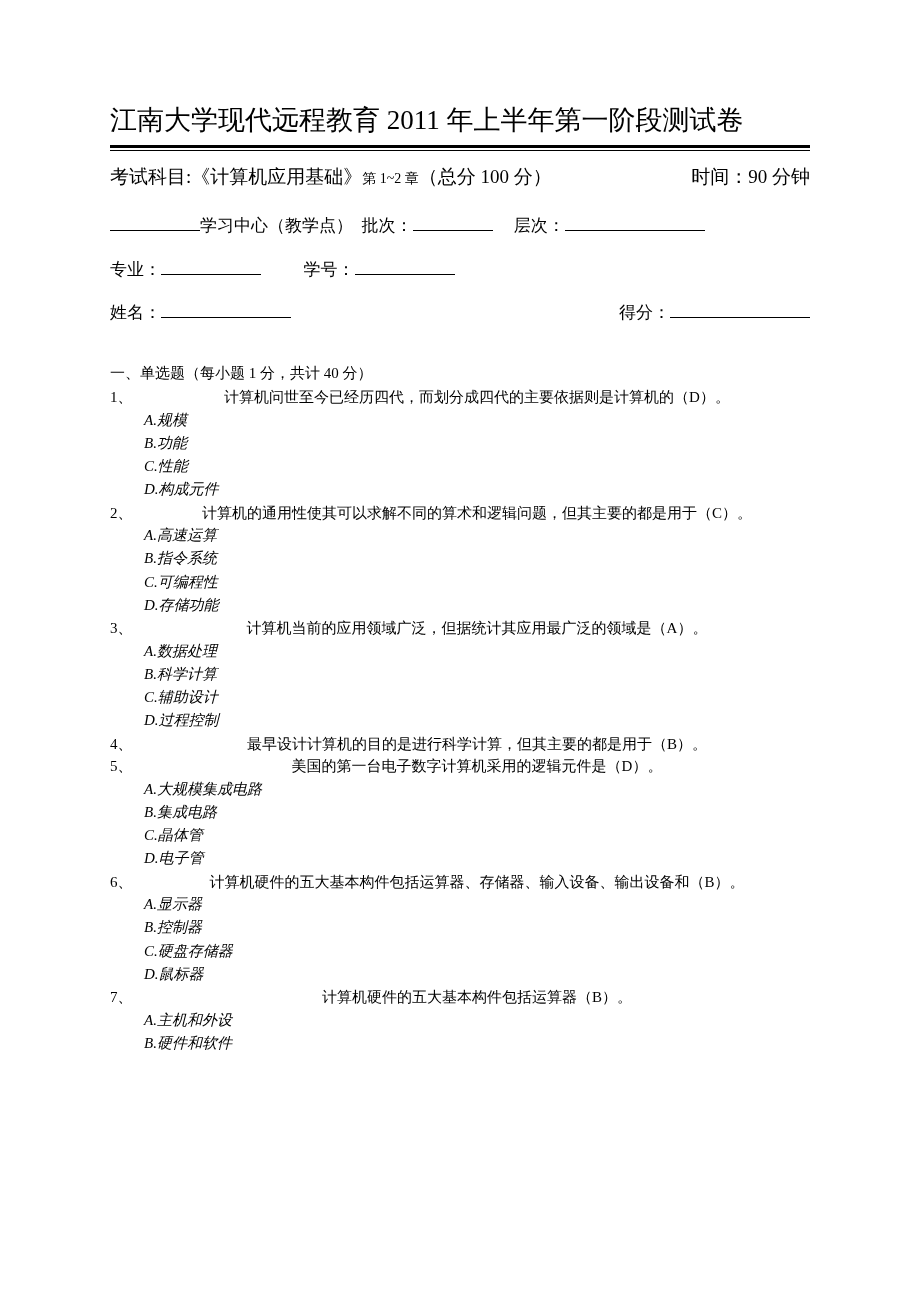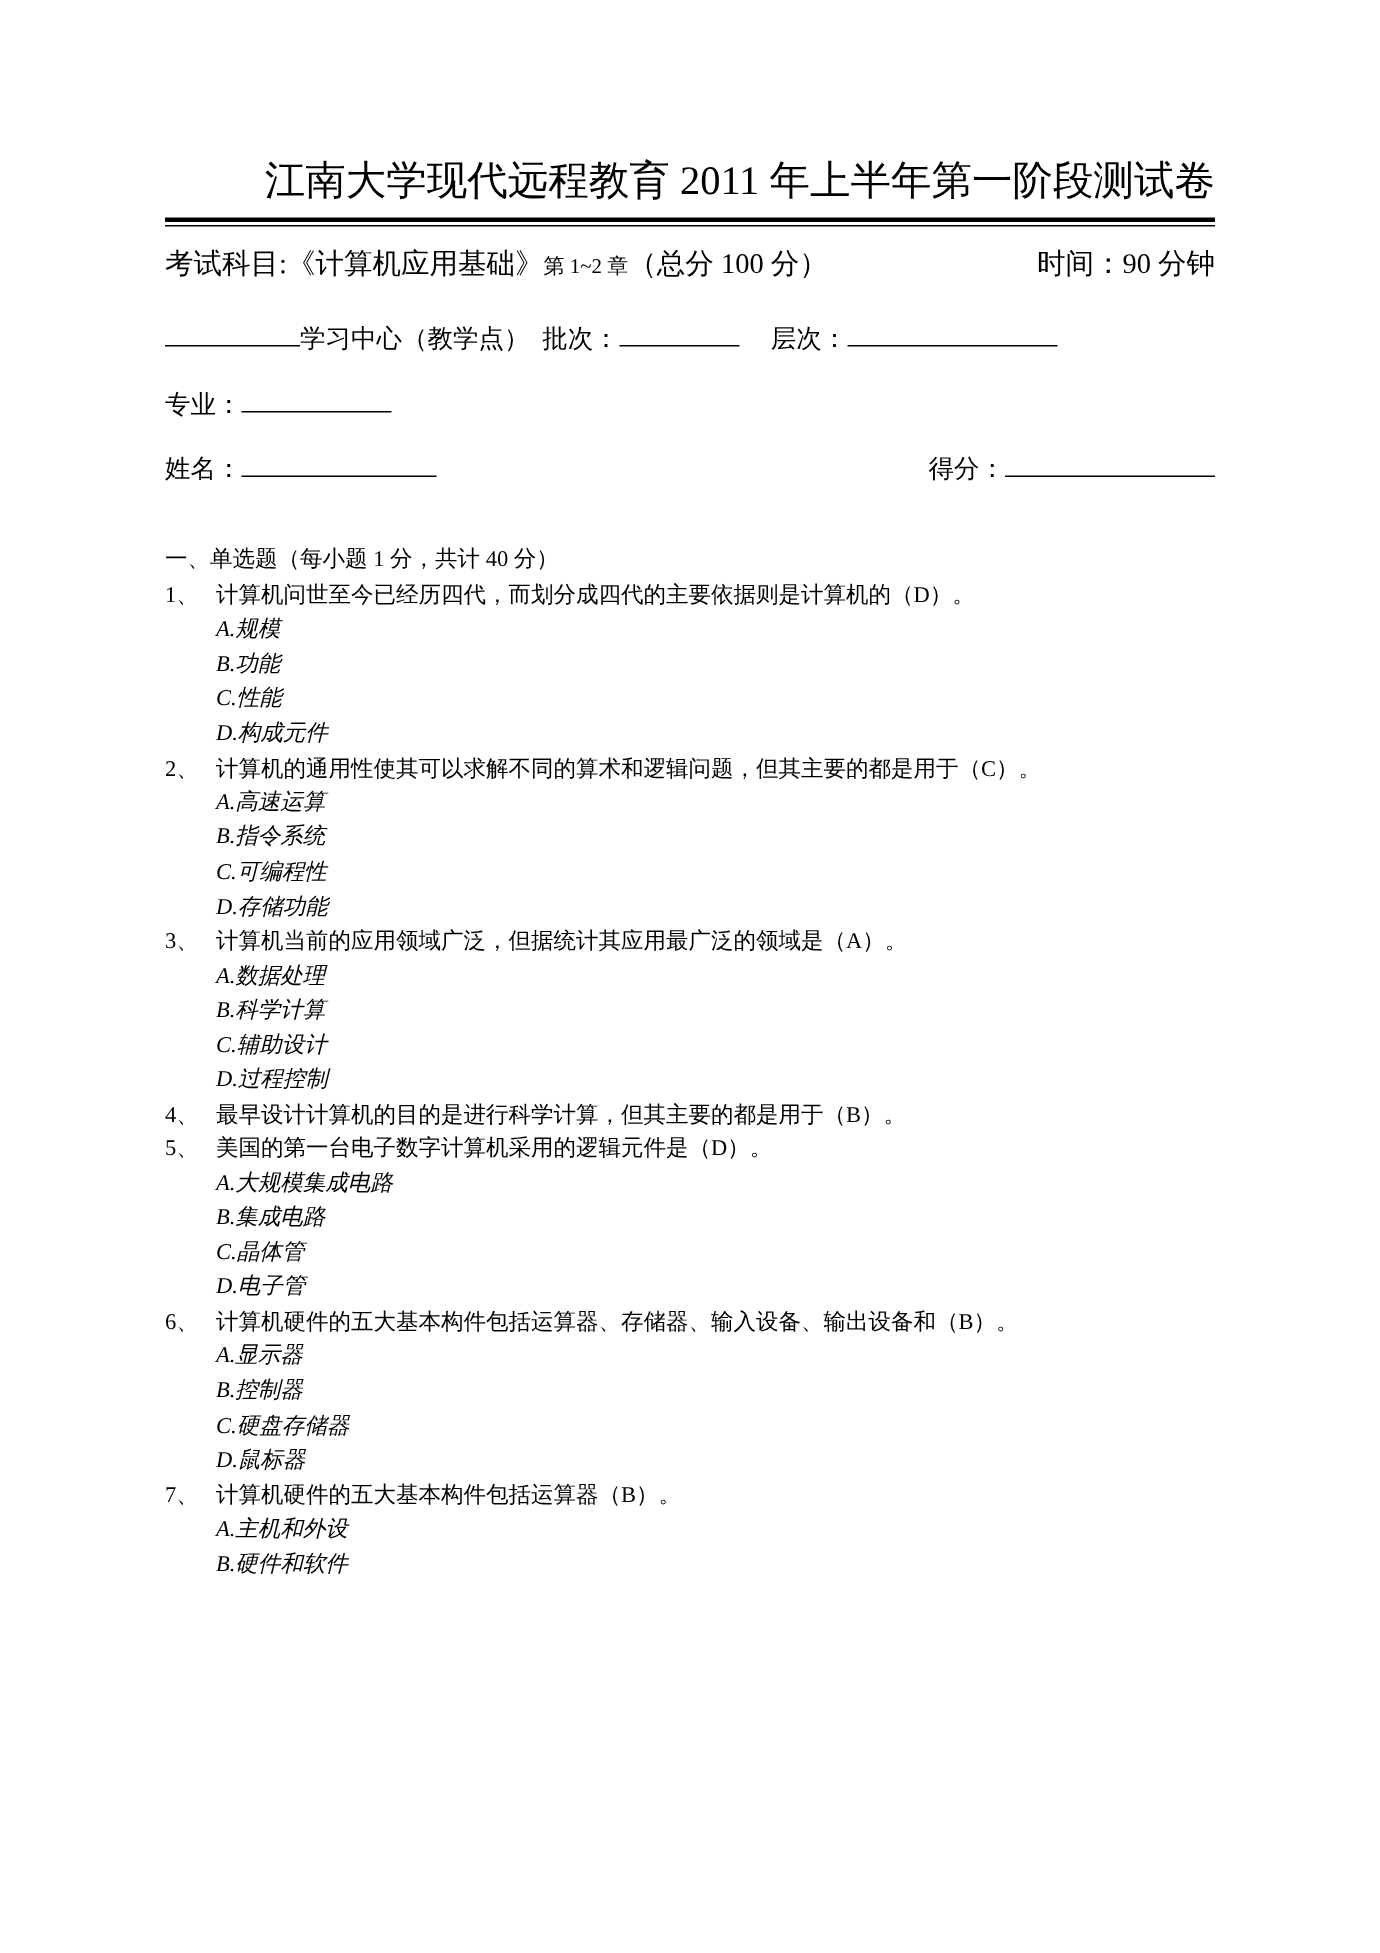--- a/index.html
+++ b/index.html
@@ -9,21 +9,21 @@
       padding: 100px 110px 60px 110px;
       color: #000;
       font-size: 15px;
       line-height: 1.5;
       width: 920px;
       box-sizing: border-box;
     }
     .title {
       font-size: 27px;
       font-weight: normal;
-      text-align: right;
+      text-align: left;
       margin-bottom: 4px;
       letter-spacing: 0;
     }
     .title-underline {
       border-bottom: 3px solid #000;
       margin-bottom: 2px;
     }
     .title-underline2 {
       border-bottom: 1.2px solid #000;
       margin-bottom: 12px;
@@ -60,20 +60,21 @@
     }
     .question {
       display: flex;
       margin-bottom: 0;
     }
     .q-num {
       min-width: 34px;
     }
     .q-stem {
       flex: 1;
+      text-align: center;
     }
     .options {
       margin-left: 34px;
     }
     .option {
       line-height: 1.55;
       font-style: italic;
     }
   </style>
 </head>
@@ -90,20 +91,21 @@
 </div>
 
 <div class="info-line">
   <span class="item"><span class="underline" style="min-width:90px"></span><span>学习中心（教学点）</span></span>
   <span class="item">  <span>批次：</span><span class="underline" style="min-width:80px"></span></span>
   <span class="item">     <span>层次：</span><span class="underline" style="min-width:140px"></span></span>
 </div>
 
 <div class="info-line">
   <span class="item"><span>专业：</span><span class="underline" style="min-width:100px"></span></span>
+  <span class="item">          <span>学号：</span><span class="underline" style="min-width:100px"></span></span>
 </div>
 
 <div class="info-line" style="justify-content:space-between;">
   <span class="item"><span>姓名：</span><span class="underline" style="min-width:130px"></span></span>
   <span class="item"><span>得分：</span><span class="underline" style="min-width:140px"></span></span>
 </div>
 
 <div class="section-title">一、单选题（每小题 1 分，共计 40 分）</div>
 
 <div id="questions-container">

